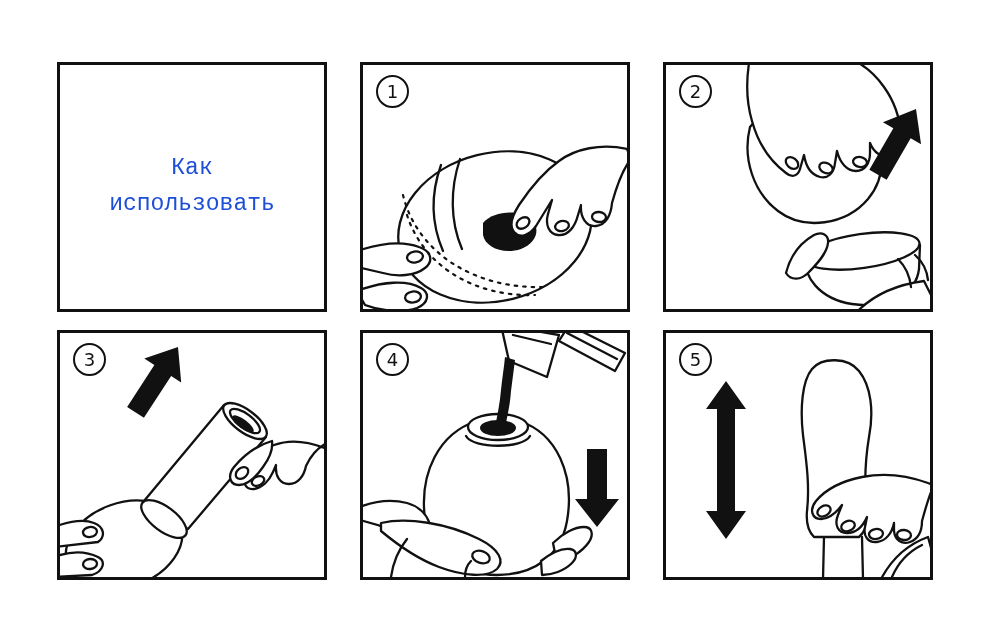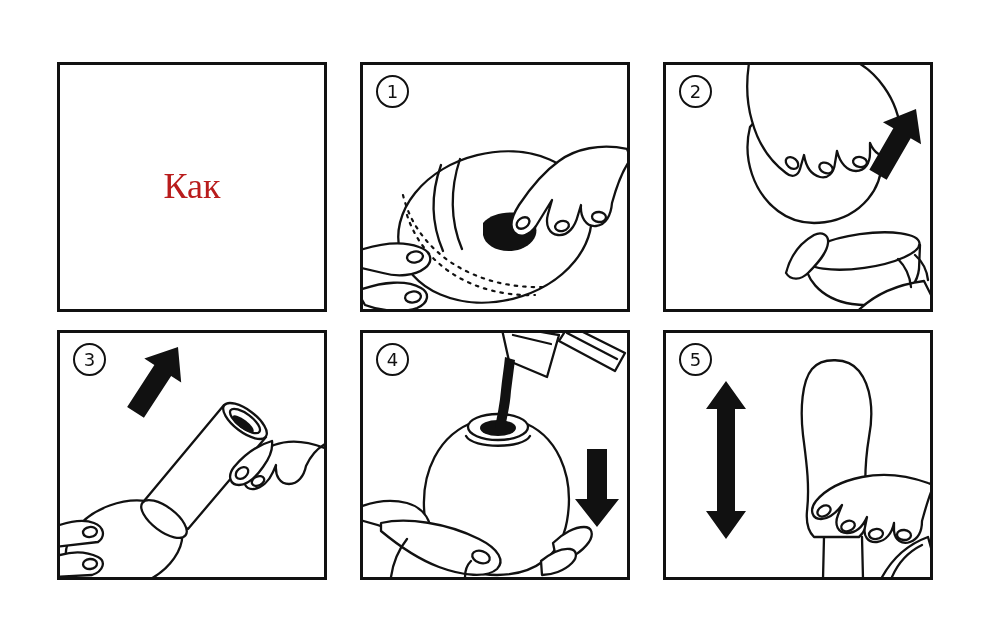--- a/index.html
+++ b/index.html
@@ -7,36 +7,37 @@
   .grid { position:absolute; left:57px; top:62px; display:grid; grid-template-columns:repeat(3,270px); grid-template-rows:250px 250px; column-gap:33px; row-gap:18px; }
   .panel { position:relative; border:3px solid #111; background:#fff; box-sizing:border-box; }
   .panel svg { position:absolute; left:0; top:0; width:100%; height:100%; display:block; }
   .step-num {
     position:absolute; left:13px; top:10px; width:29px; height:29px; z-index:2;
     border:2px solid #111; border-radius:50%;
     display:flex; align-items:center; justify-content:center;
     font-family:"DejaVu Sans", sans-serif; font-size:18px; color:#111; background:#fff;
   }
   .title-panel { display:flex; align-items:center; justify-content:center; text-align:center; }
-  .title-text { font-family:Liberation Serif, serif; font-size:36px; line-height:1.55; color:#b91c1c; }
+  .title-text { font-family:Liberation Mono, monospace; font-size:23px; line-height:1.55; color:#1d4ed8; }
   
   .s   { fill:none; stroke:#111; stroke-width:2.3; stroke-linecap:round; stroke-linejoin:round; }
   .sf  { fill:#fff; stroke:#111; stroke-width:2.3; stroke-linecap:round; stroke-linejoin:round; }
   .blk { fill:#111; stroke:none; }
   .dot { fill:none; stroke:#111; stroke-width:2.2; stroke-dasharray:2.5 6; stroke-linecap:round; }
 </style>
 </head>
 <body>
 
 <div class="page">
   <div class="grid">
 
     <div class="panel title-panel">
       <div class="title-text">
         <span>Как</span><br>
+        <span>использовать</span>
       </div>
     </div>
 
     <div class="panel">
       <span class="step-num">1</span>
       <svg viewBox="0 0 264 244">
         <ellipse class="sf" cx="132" cy="162" rx="98" ry="74" transform="rotate(-14 132 162)"></ellipse>
         <path class="s" d="M 78,100 C 68,128 68,158 80,186"></path>
         <path class="s" d="M 97,94 C 87,124 87,156 99,184"></path>
         <path class="dot" d="M 44,150 C 60,200 110,232 172,230"></path>

